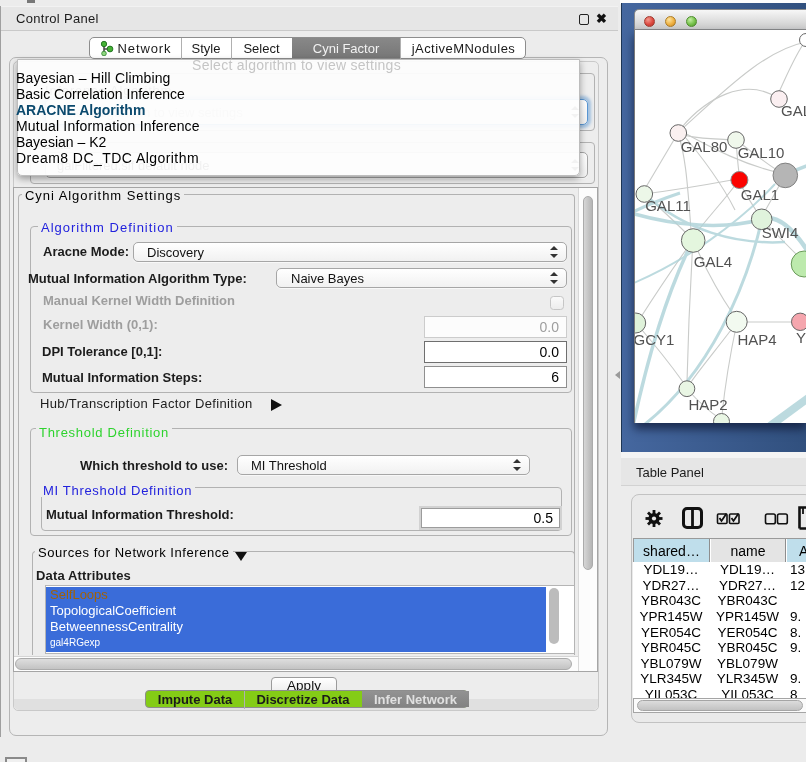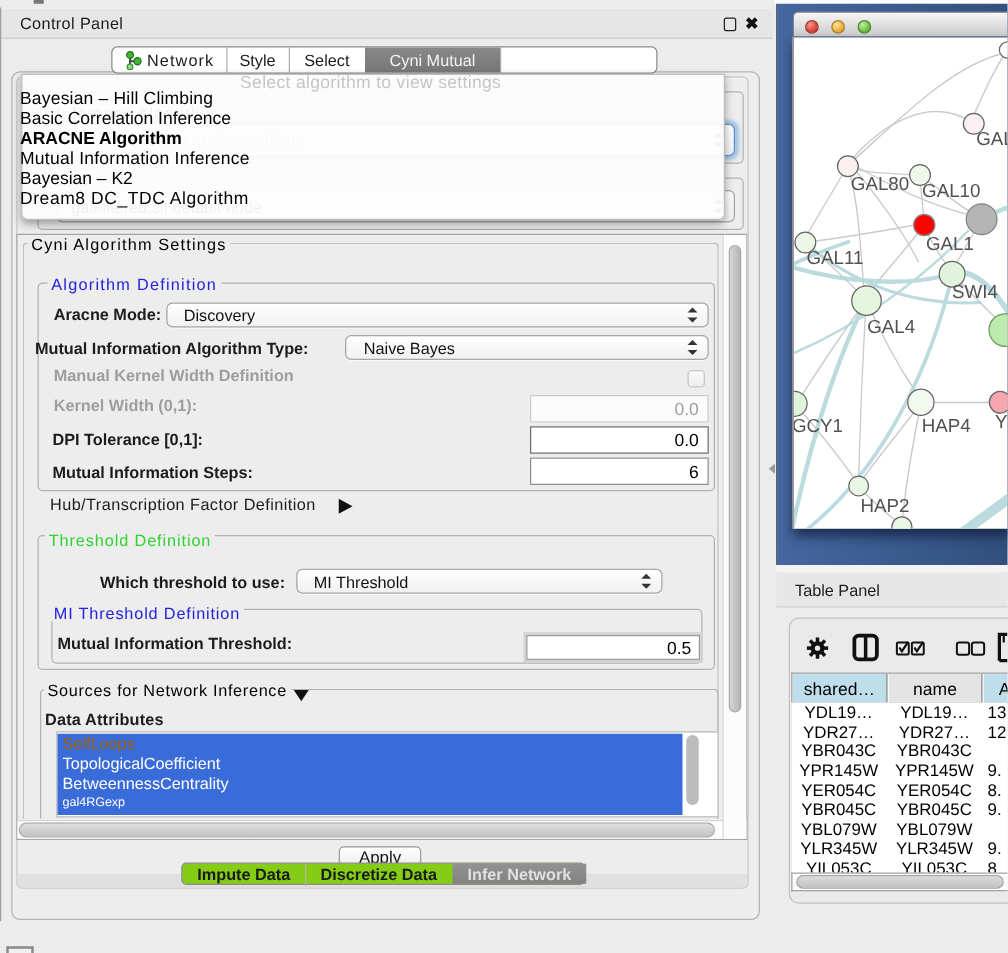--- a/index.html
+++ b/index.html
@@ -61,22 +61,23 @@
       <circle cx="4" cy="4" r="2.7" fill="#45b234" stroke="#1e6e1e" stroke-width="0.9"></circle>
       <circle cx="10" cy="9" r="2.9" fill="#45b234" stroke="#1e6e1e" stroke-width="0.9"></circle>
       <circle cx="4" cy="13.5" r="2.3" fill="#8fd87f" stroke="#3a8a3a" stroke-width="0.9"></circle>
     </svg>
     <span style="letter-spacing:0.9px;">Network</span>
   </div>
   <div class="abs" style="left:91px;top:0;width:1px;height:22px;background:#b0b0b0;"></div>
   <div class="seg" style="left:91px;width:50px;">Style</div>
   <div class="abs" style="left:141px;top:0;width:1px;height:22px;background:#b0b0b0;"></div>
   <div class="seg" style="left:141px;width:61px;text-align:center;">Select</div>
-  <div class="seg" style="left:202px;width:108px;background:linear-gradient(#888,#777);color:#f2f2f2;">Cyni Mutual</div>
+  <div class="seg" style="left:202px;width:108px;background:linear-gradient(#888,#777);color:#f2f2f2;">Cyni Factor</div>
   <div class="abs" style="left:310px;top:0;width:1px;height:22px;background:#b0b0b0;"></div>
+  <div class="seg" style="left:310px;width:127px;letter-spacing:0.45px;">jActiveMNodules</div>
 </div>
 
 <div class="abs" style="left:13px;top:187px;width:585px;height:485px;border:1px solid #a5a5a5;background:#ededed;overflow:hidden;"></div>
 
 <div class="abs" style="left:18px;top:194px;width:557px;height:461px;border:1px solid #b2b2b2;border-bottom:none;border-radius:4px 4px 0 0;"></div>
 <div class="glabel" style="left:22px;top:189px;letter-spacing:0.95px;">Cyni Algorithm Settings</div>
 
 <div class="group" style="left:30px;top:226px;width:542px;height:167px;"></div>
 <div class="glabel" style="left:38px;top:221px;color:#2222dd;letter-spacing:1px;">Algorithm Definition</div>
 
@@ -143,21 +144,21 @@
   <div class="seg b" style="left:98px;width:118px;">Discretize Data</div>
   <div class="seg b" style="left:216px;width:107px;background:linear-gradient(#929292,#828282);color:#e0e0e0;">Infer Network</div>
 </div>
 
 <div class="abs" style="left:5px;top:757px;width:22px;height:10px;border:2px solid #8a8a8a;background:#f0f0f0;"></div>
 
 <div class="abs" style="left:17px;top:59px;width:563px;height:117px;background:rgba(253,253,253,0.95);border:1px solid #bdbdbd;border-radius:0 0 5px 5px;box-shadow:0 3px 7px rgba(0,0,0,0.35);"></div>
 <div class="lbl" style="left:15px;top:58px;width:563px;text-align:center;color:#c5c5c5;font-size:14px;line-height:14px;letter-spacing:0.27px;">Select algorithm to view settings</div>
 <div class="lbl" style="left:16px;top:71px;font-size:14px;line-height:14px;color:#000;letter-spacing:0.15px;">Bayesian – Hill Climbing</div>
 <div class="lbl" style="left:16px;top:87px;font-size:14px;line-height:14px;color:#000;">Basic Correlation Inference</div>
-<div class="lbl b" style="left:16px;top:103px;font-size:14px;line-height:14px;color:#000000;">ARACNE Algorithm</div>
+<div class="lbl b" style="left:16px;top:103px;font-size:14px;line-height:14px;color:#0c4a6e;">ARACNE Algorithm</div>
 <div class="lbl" style="left:16px;top:118.5px;font-size:14px;line-height:14px;color:#000;letter-spacing:0.2px;">Mutual Information Inference</div>
 <div class="lbl" style="left:16px;top:134.5px;font-size:14px;line-height:14px;color:#000;">Bayesian – K2</div>
 <div class="lbl" style="left:16px;top:150.5px;font-size:14px;line-height:14px;color:#000;letter-spacing:0.45px;">Dream8 DC_TDC Algorithm</div>
 
 <div class="abs" style="left:615px;top:371px;width:0;height:0;border-top:4px solid transparent;border-bottom:4px solid transparent;border-right:5px solid #9a9a9a;"></div>
 
 <div class="abs" style="left:620px;top:0;width:186px;height:4px;background:#fdfdfd;"></div>
 <div class="abs" style="left:621px;top:3px;width:185px;height:449px;background:linear-gradient(90deg,#45679f,#31507e);border-left:1px solid #1e3655;"></div>
 
 <div class="abs" style="left:634px;top:9px;width:172px;height:21px;background:linear-gradient(#f7f7f7,#cbcbcb);border:1px solid #8a8a8a;border-radius:5px 0 0 0;border-right:none;"></div>

